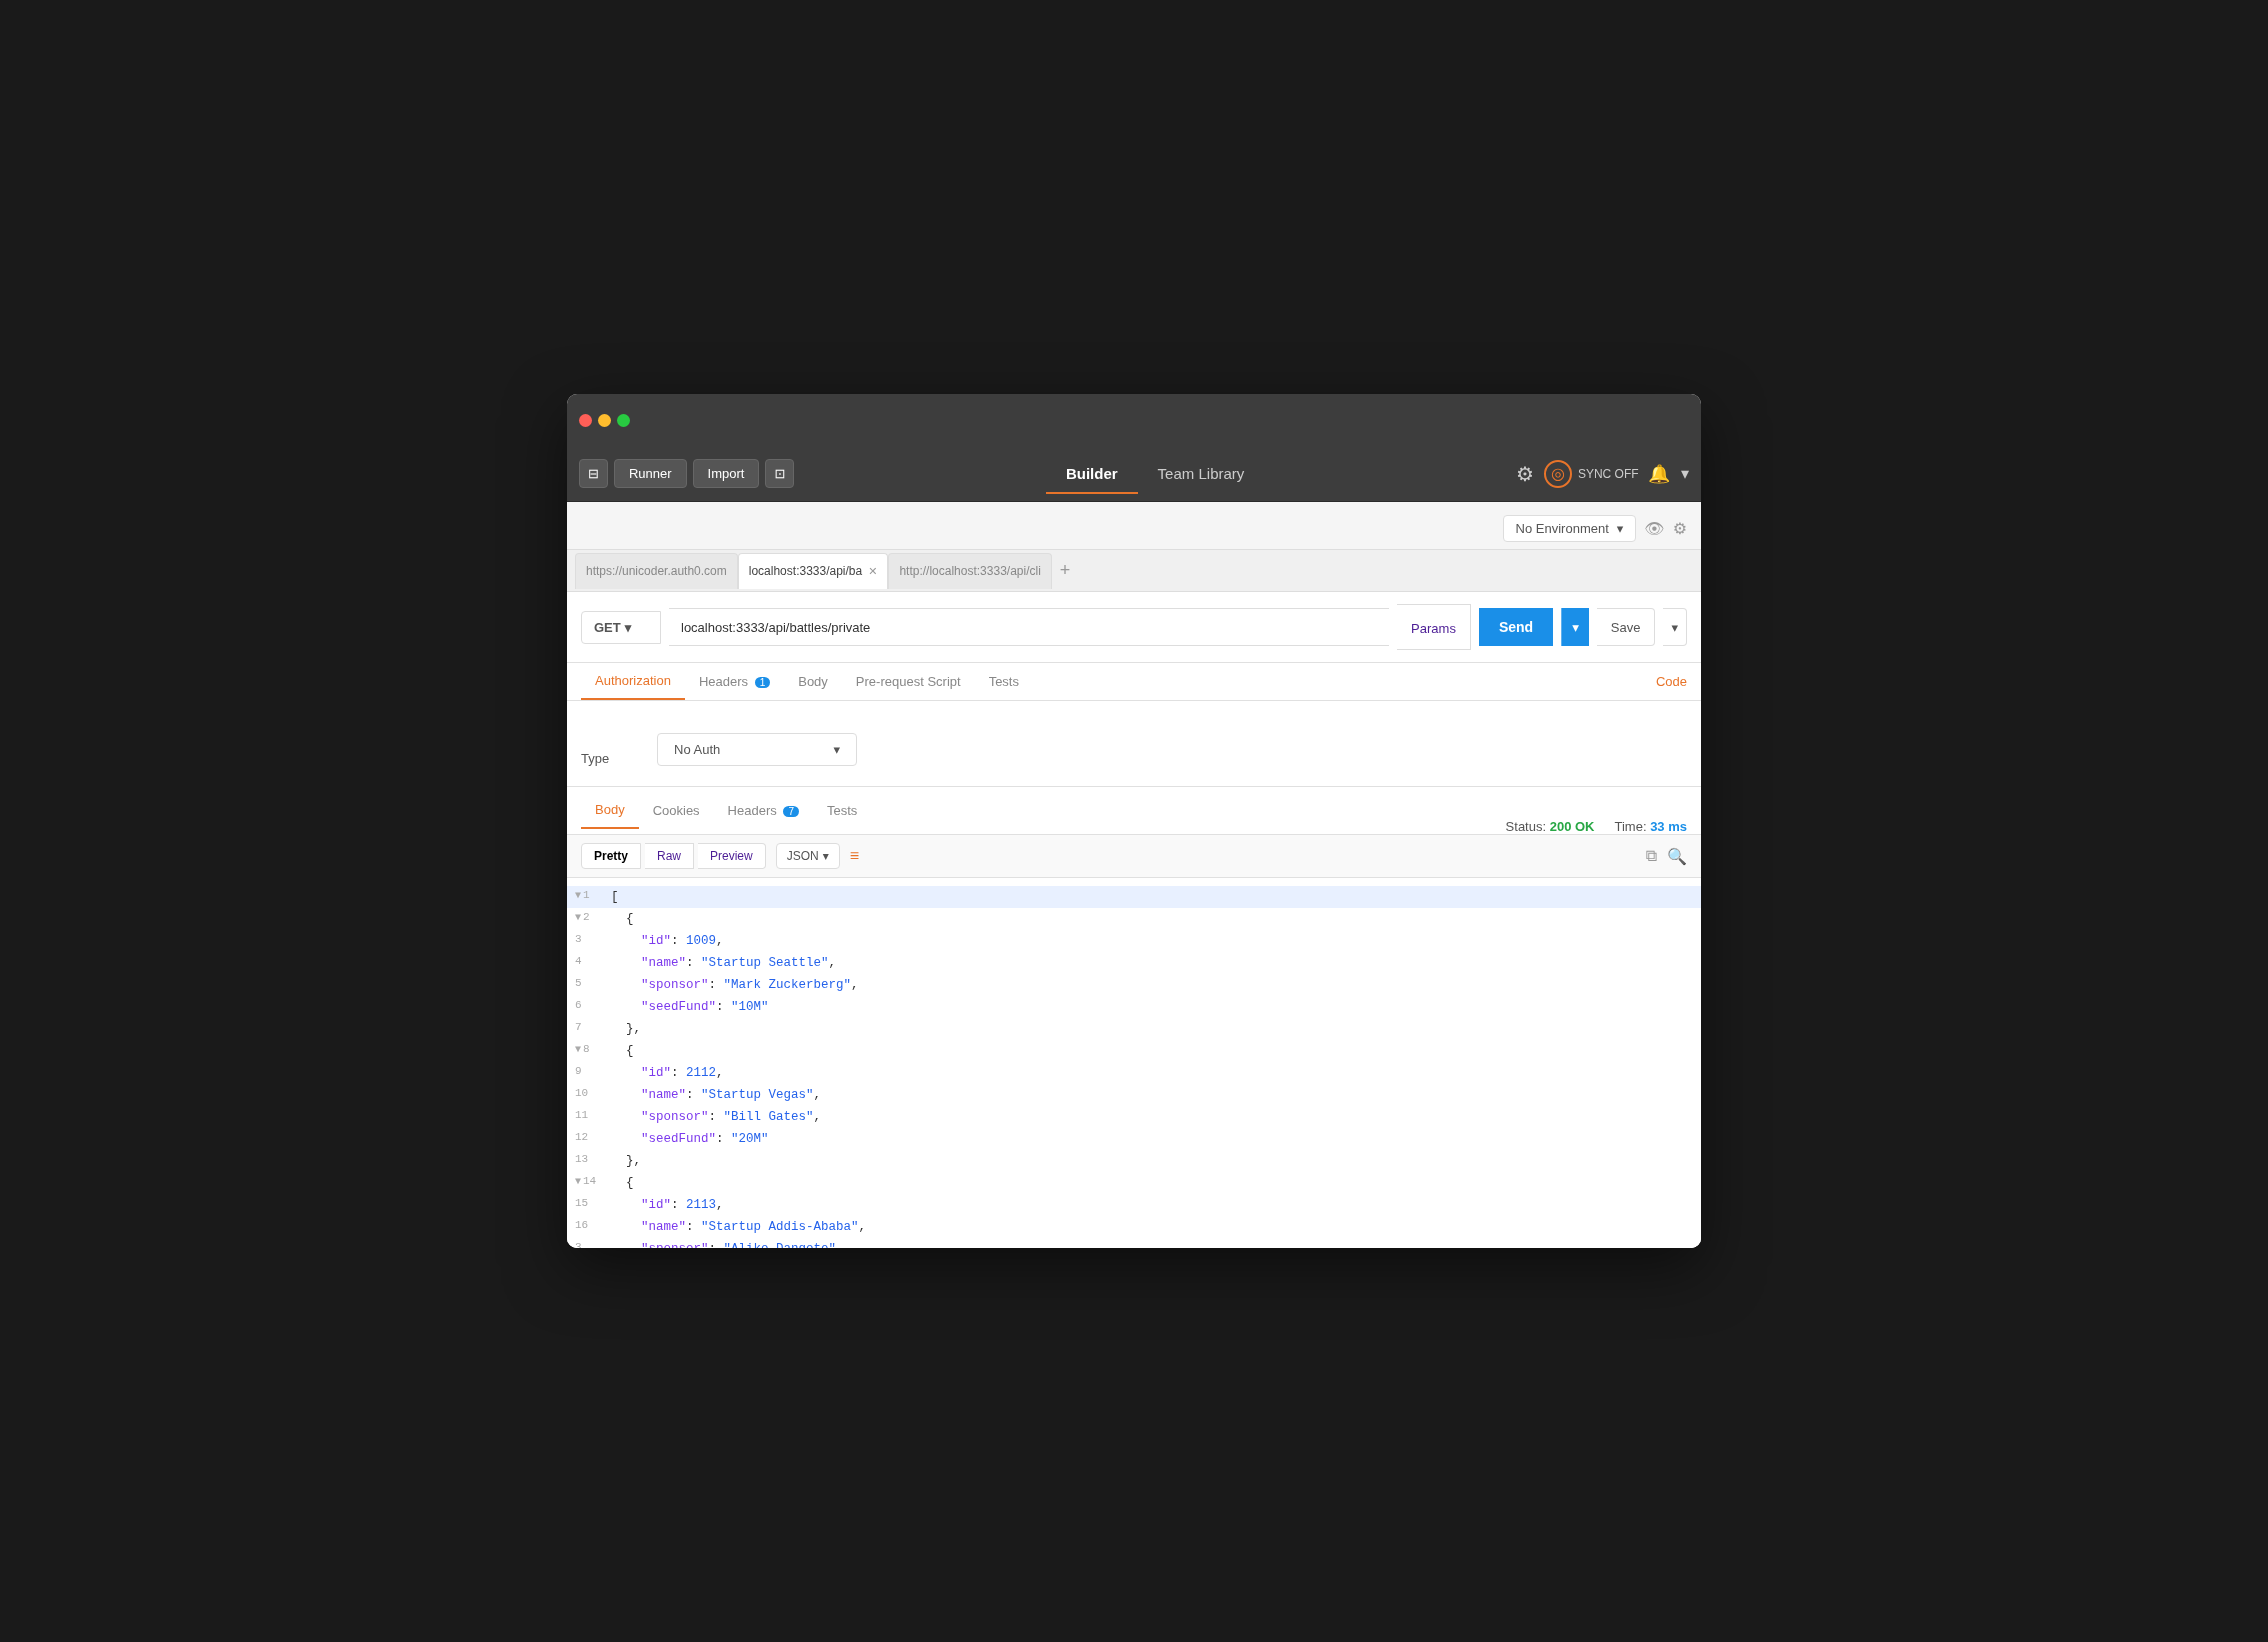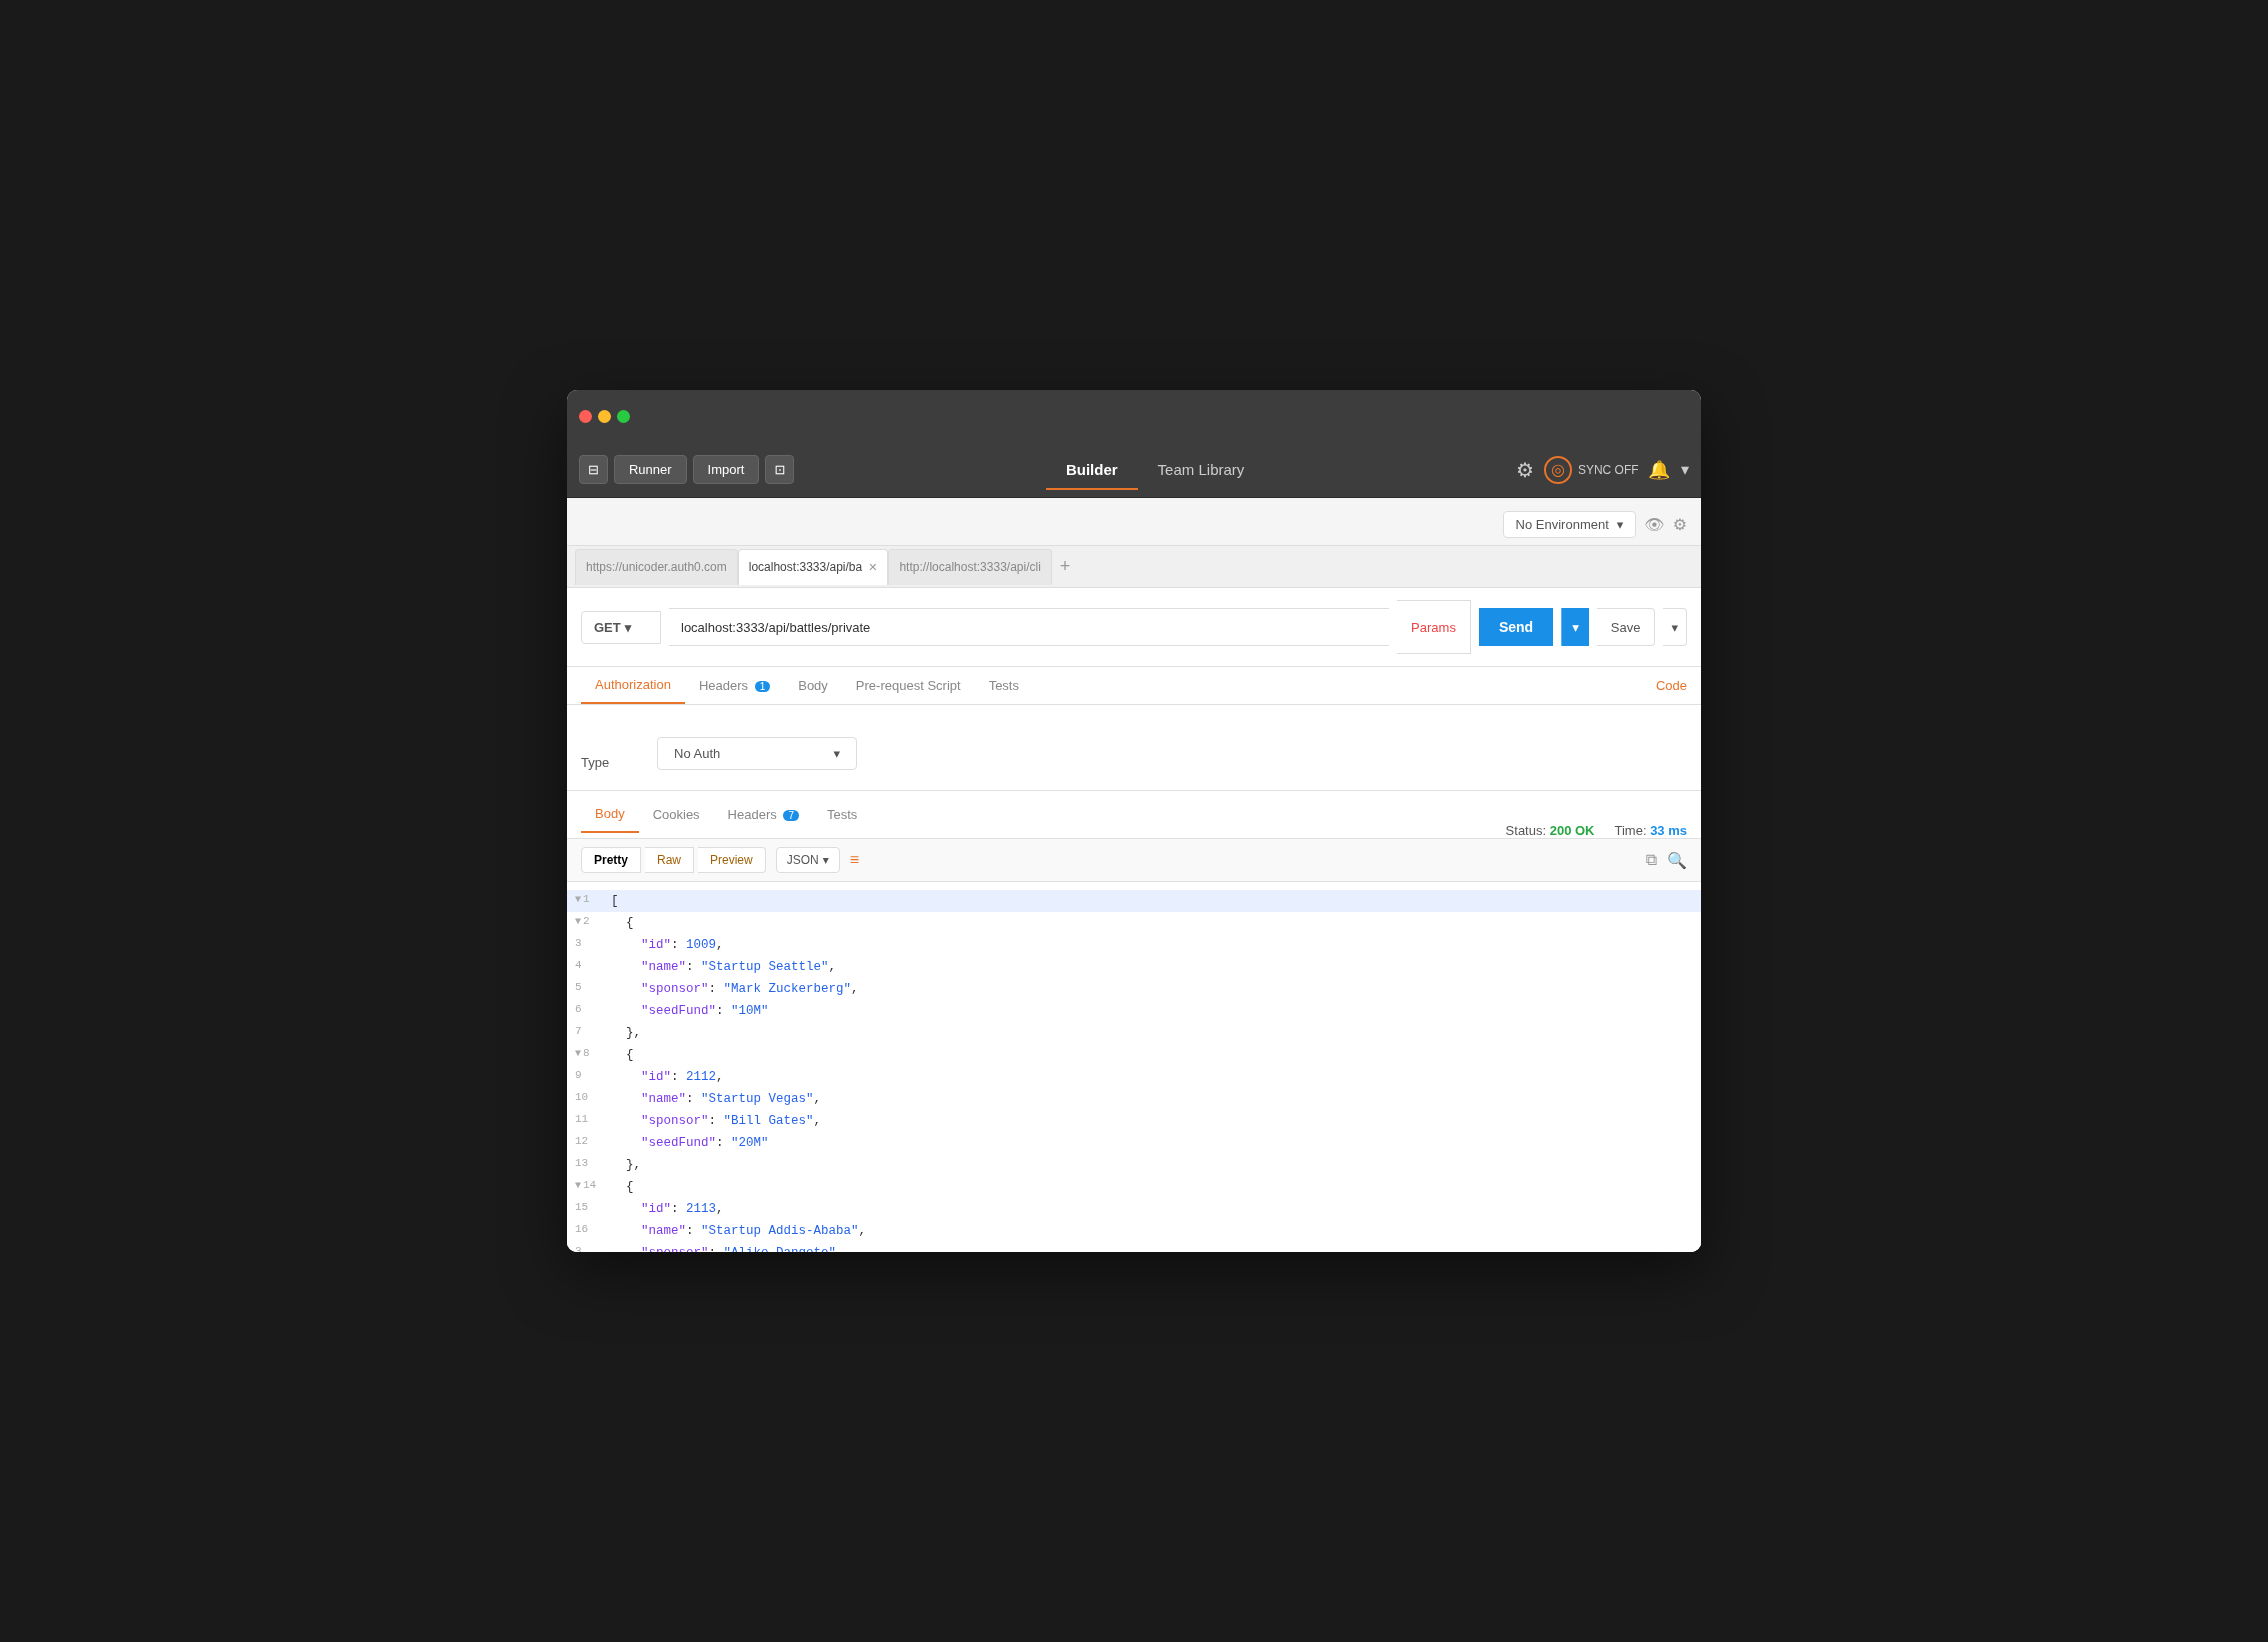--- a/index.html
+++ b/index.html
@@ -208,23 +208,23 @@
       outline: none;
       height: 38px;
     }
     .params-btn {
       border: 1px solid #ddd;
       border-left: none;
       border-radius: 0;
       padding: 16px 14px;
       background: #fff;
       font-size: 13px;
-      color: #ef4444;
-      cursor: pointer;
-      height: 54px;
+      color: #4c1d95;
+      cursor: pointer;
+      height: 46px;
     }
     .send-btn {
       background: #1a8fe8;
       color: #fff;
       border: none;
       padding: 8px 20px;
       font-size: 14px;
       font-weight: 600;
       cursor: pointer;
       height: 38px;
@@ -372,21 +372,21 @@
       gap: 4px;
       border-bottom: 1px solid #e0e0e0;
       background: #f9f9f9;
     }
     .body-format-btn {
       background: #fff;
       border: 1px solid #ddd;
       border-radius: 4px 0 0 4px;
       padding: 5px 12px;
       font-size: 12px;
-      color: #a16207;
+      color: #4c1d95;
       cursor: pointer;
     }
     .body-format-btn.active {
       background: #fff;
       font-weight: 700;
       color: #000000;
     }
     .body-format-btn.middle {
       border-radius: 0;
       border-left: none;

